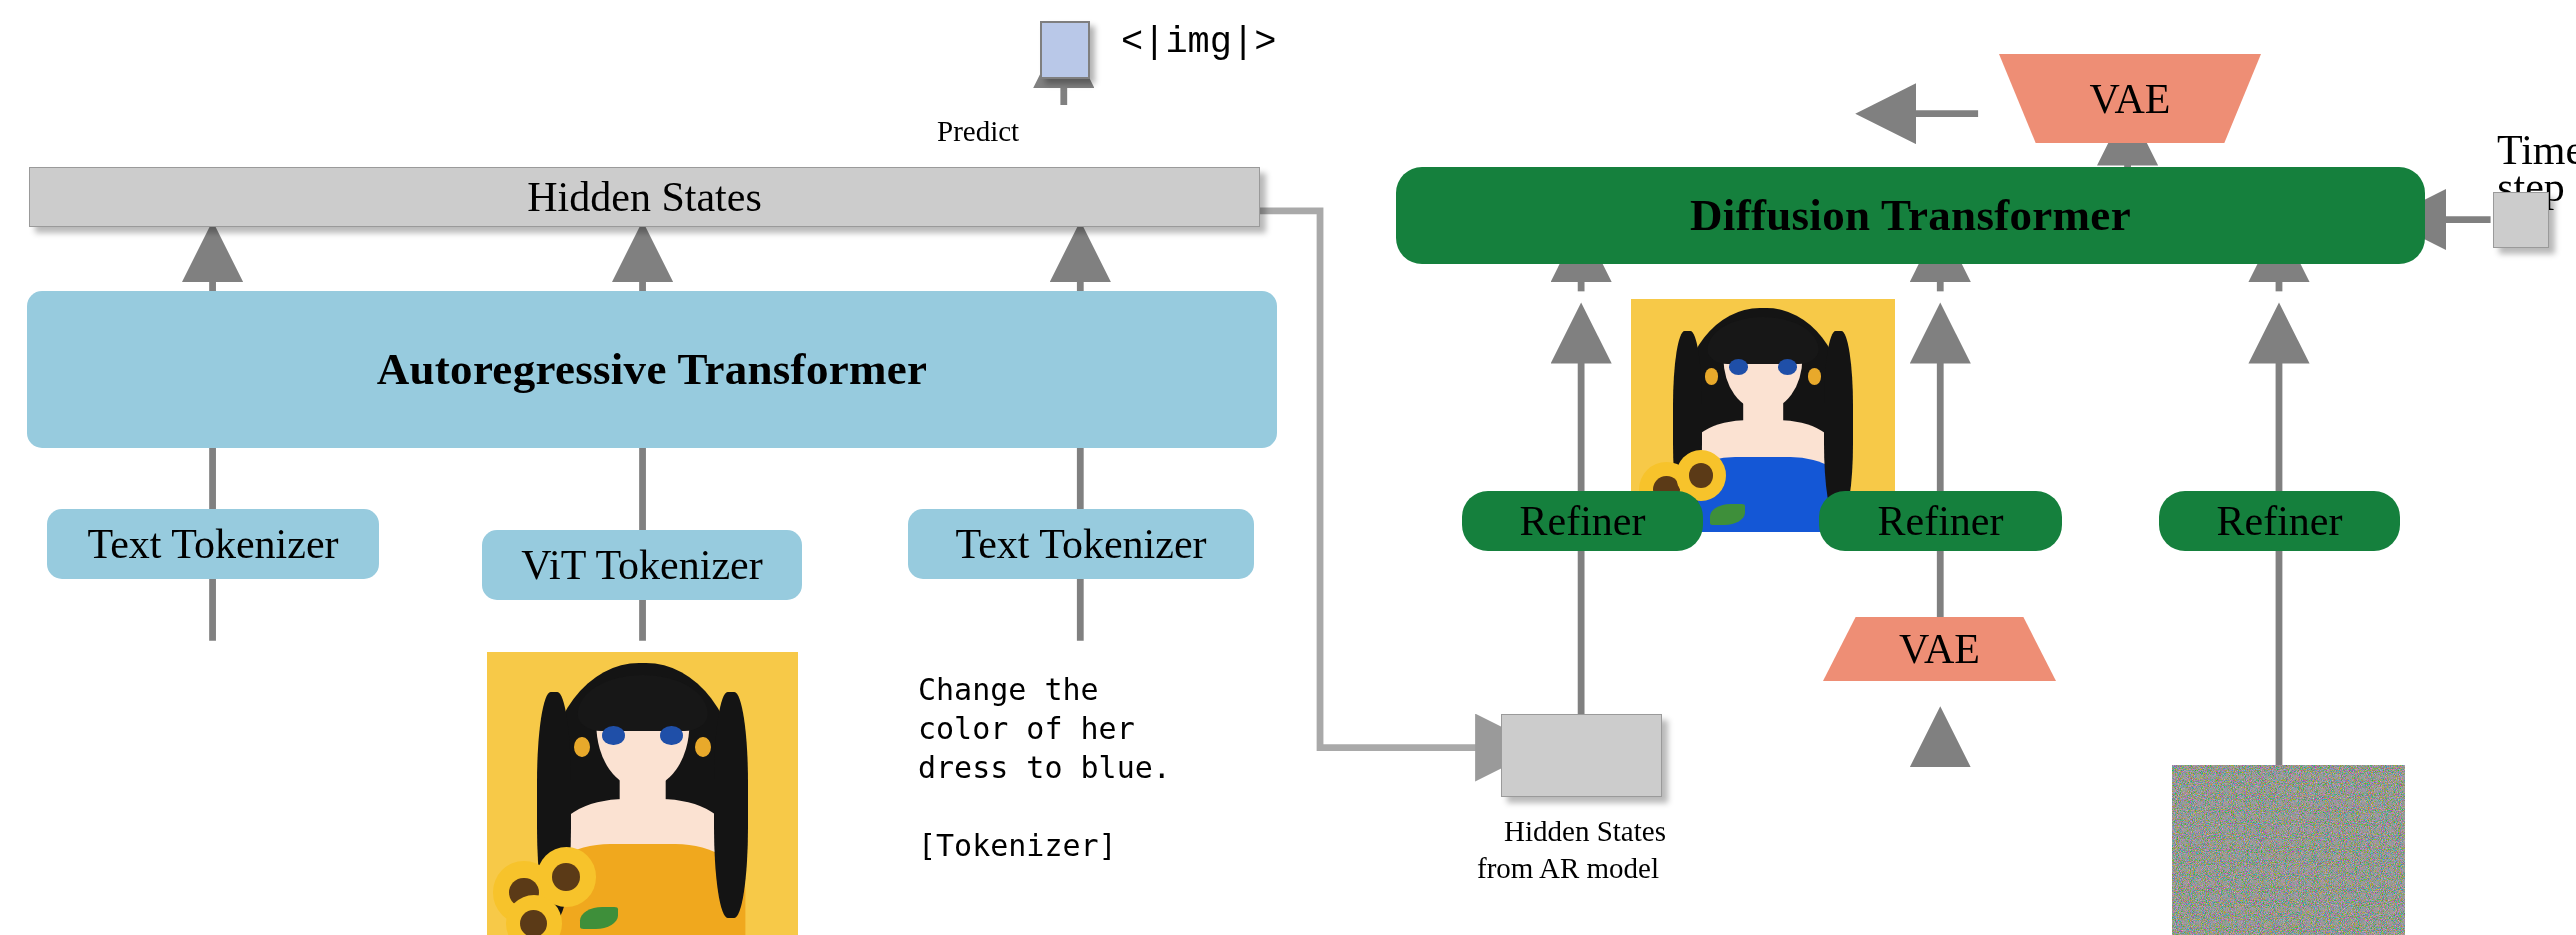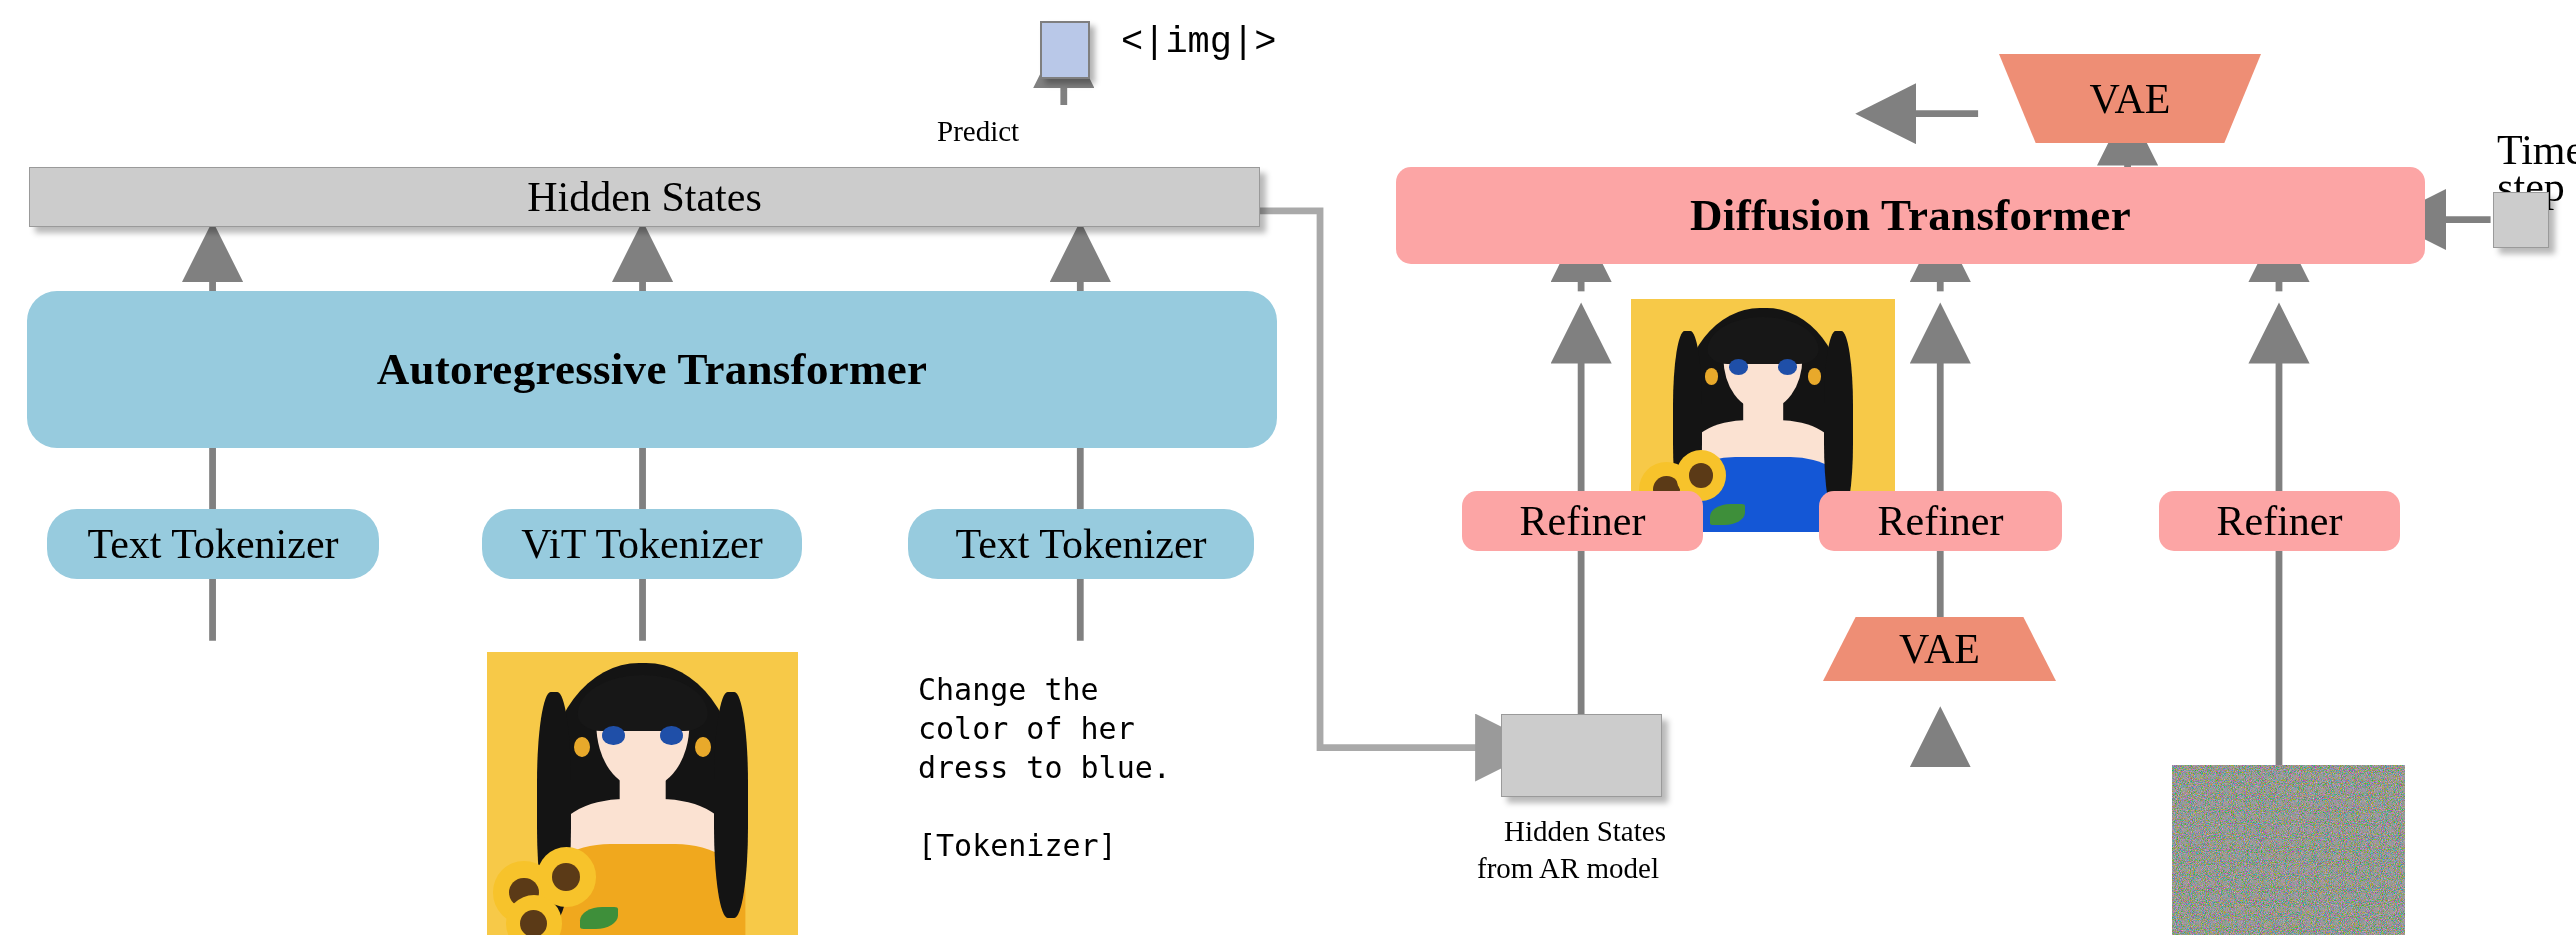--- a/index.html
+++ b/index.html
@@ -9,22 +9,22 @@
 
   .abs{position:absolute;box-sizing:border-box;}
 
   
   .block{
     display:flex;align-items:center;justify-content:center;
     text-align:center;line-height:1.1;
     font-family:"Liberation Serif","DejaVu Serif",serif;
     color:#000;
   }
-  .blue{background:#97CBDE;border-radius:30px;align-items:center;}
-  .salmon{background:#fca5a5;border-radius:15px;}
+  .blue{background:#97CBDE;border-radius:15px;align-items:center;}
+  .salmon{background:#15803d;border-radius:26px;}
   .gray{
     background:#CCCCCC;border:1.9px solid #9a9a9a;
     box-shadow:5.8px 5.8px 5.8px rgba(0,0,0,.28);
   }
   .lavender{
     background:#B9C8E8;border:2.9px solid #7f7f7f;
     box-shadow:4.9px 4.9px 5.8px rgba(0,0,0,.3);
   }
 
   .title-big{font-weight:bold;font-size:45px;letter-spacing:0.3px;}
@@ -157,21 +157,21 @@
     <span>Hidden States</span>
   </div>
 
   <div class="abs block blue title-big" style="left:27px;top:291px;width:1250px;height:157px;">
     <span>Autoregressive Transformer</span>
   </div>
 
   <div class="abs block blue label-lg" style="left:47px;top:509px;width:332px;height:70px;">
     <span>Text Tokenizer</span>
   </div>
-  <div class="abs block blue label-lg" style="left:482px;top:509px;width:320px;height:70px;">
+  <div class="abs block blue label-lg" style="left:482px;top:530px;width:320px;height:70px;">
     <span>ViT Tokenizer</span>
   </div>
   <div class="abs block blue label-lg" style="left:908px;top:509px;width:346px;height:70px;">
     <span>Text Tokenizer</span>
   </div>
 
 
   <div class="abs pic" style="left:487px;top:652px;width:311px;height:283px;">
     <div class="bg"></div>
     <div class="hair-back"></div>

